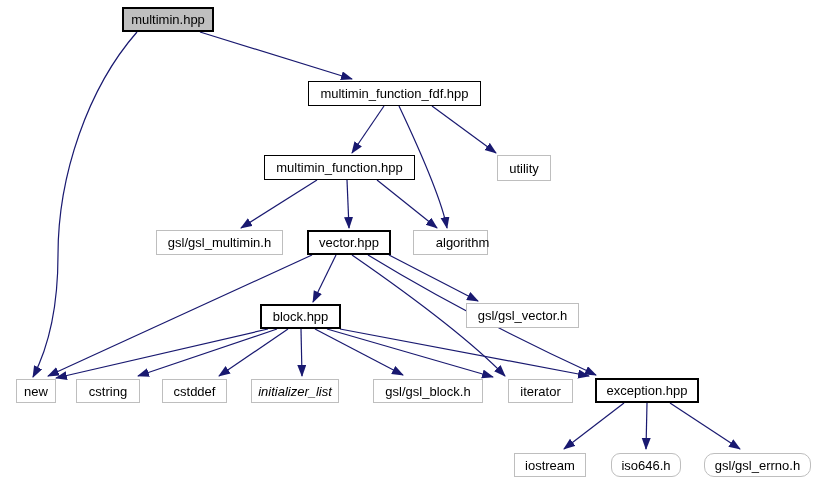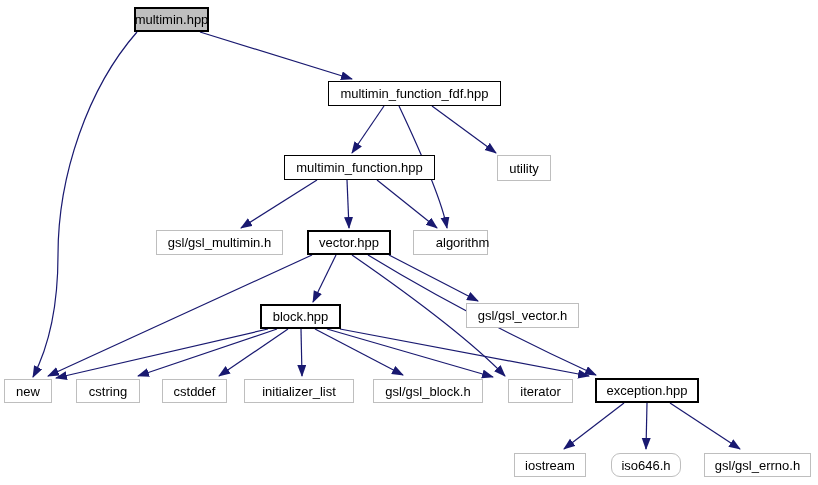--- a/index.html
+++ b/index.html
@@ -29,21 +29,20 @@
     white-space:nowrap;
     z-index:2;
   }
   .node.main{
     background:var(--mainfill,#bfbfbf);
     border:2px solid #000;
   }
   .node.linked{
     border:1px solid #000;
     cursor:pointer;
-    margin-left:20px;
   }
   .node.linked-strong{
     border:2px solid #000;
     cursor:pointer;
   }
 </style>
 </head>
 <body>
 
 <div class="canvas">
@@ -72,21 +71,21 @@
         <path d="M288,329 L219,376" class="edge" marker-end="url(#arrow)"></path>
         <path d="M301,329 L302,376" class="edge" marker-end="url(#arrow)"></path>
         <path d="M315,329 L403,375" class="edge" marker-end="url(#arrow)"></path>
         <path d="M327,329 L493,377" class="edge" marker-end="url(#arrow)"></path>
         <path d="M340,329 L589,376" class="edge" marker-end="url(#arrow)"></path>
         <path d="M624,403 L564,449" class="edge" marker-end="url(#arrow)"></path>
         <path d="M647,403 L646,449" class="edge" marker-end="url(#arrow)"></path>
         <path d="M670,403 L740,449" class="edge" marker-end="url(#arrow)"></path>
       </g>
   </svg>
-<div class="node main" style="left: 122px; top: 7px; width: 75px; height: 25px; margin-left: 12px;">
+<div class="node main" style="left: 122px; top: 7px; width: 92px; height: 25px;">
       <span>multimin.hpp</span>
     </div>
     <div class="node linked" style="left: 308px; top: 81px; width: 173px; height: 25px;">
       <span>multimin_function_fdf.hpp</span>
     </div>
     <div class="node linked" style="left: 264px; top: 155px; width: 151px; height: 25px;">
       <span>multimin_function.hpp</span>
     </div>
     <div class="node plain" style="left: 497px; top: 155px; width: 54px; height: 26px;">
       <span>utility</span>
@@ -99,43 +98,43 @@
     </div>
     <div class="node plain" style="left: 413px; top: 230px; width: 75px; height: 25px; padding-left: 24px;">
       <span>algorithm</span>
     </div>
     <div class="node linked-strong" style="left: 260px; top: 304px; width: 81px; height: 25px; align-items: center;">
       <span>block.hpp</span>
     </div>
     <div class="node plain" style="left: 466px; top: 303px; width: 113px; height: 25px;">
       <span>gsl/gsl_vector.h</span>
     </div>
-    <div class="node plain" style="left: 4px; top: 379px; width: 48px; height: 24px;">
+    <div class="node plain" style="left: 16px; top: 379px; width: 40px; height: 24px;">
       <span>new</span>
     </div>
     <div class="node plain" style="left: 76px; top: 379px; width: 64px; height: 24px;">
       <span>cstring</span>
     </div>
     <div class="node plain" style="left: 162px; top: 379px; width: 65px; height: 24px;">
       <span>cstddef</span>
     </div>
-    <div class="node plain" style="left: 244px; top: 379px; width: 110px; height: 24px;">
+    <div class="node plain" style="left: 251px; top: 379px; width: 88px; height: 24px; font-style: italic;">
       <span>initializer_list</span>
     </div>
     <div class="node plain" style="left: 373px; top: 379px; width: 110px; height: 24px;">
       <span>gsl/gsl_block.h</span>
     </div>
     <div class="node plain" style="left: 508px; top: 379px; width: 65px; height: 24px;">
       <span>iterator</span>
     </div>
     <div class="node linked-strong" style="left: 595px; top: 378px; width: 104px; height: 25px;">
       <span>exception.hpp</span>
     </div>
     <div class="node plain" style="left: 514px; top: 453px; width: 72px; height: 24px;">
       <span>iostream</span>
     </div>
     <div class="node plain" style="left: 611px; top: 453px; width: 70px; height: 24px; border-radius: 9px;">
       <span>iso646.h</span>
     </div>
-    <div class="node plain" style="left: 704px; top: 453px; width: 107px; height: 24px;">
+    <div class="node plain" style="left: 704px; top: 453px; width: 107px; height: 24px; border-radius: 10px;">
       <span>gsl/gsl_errno.h</span>
     </div>
   </div>
 
 </body></html>

